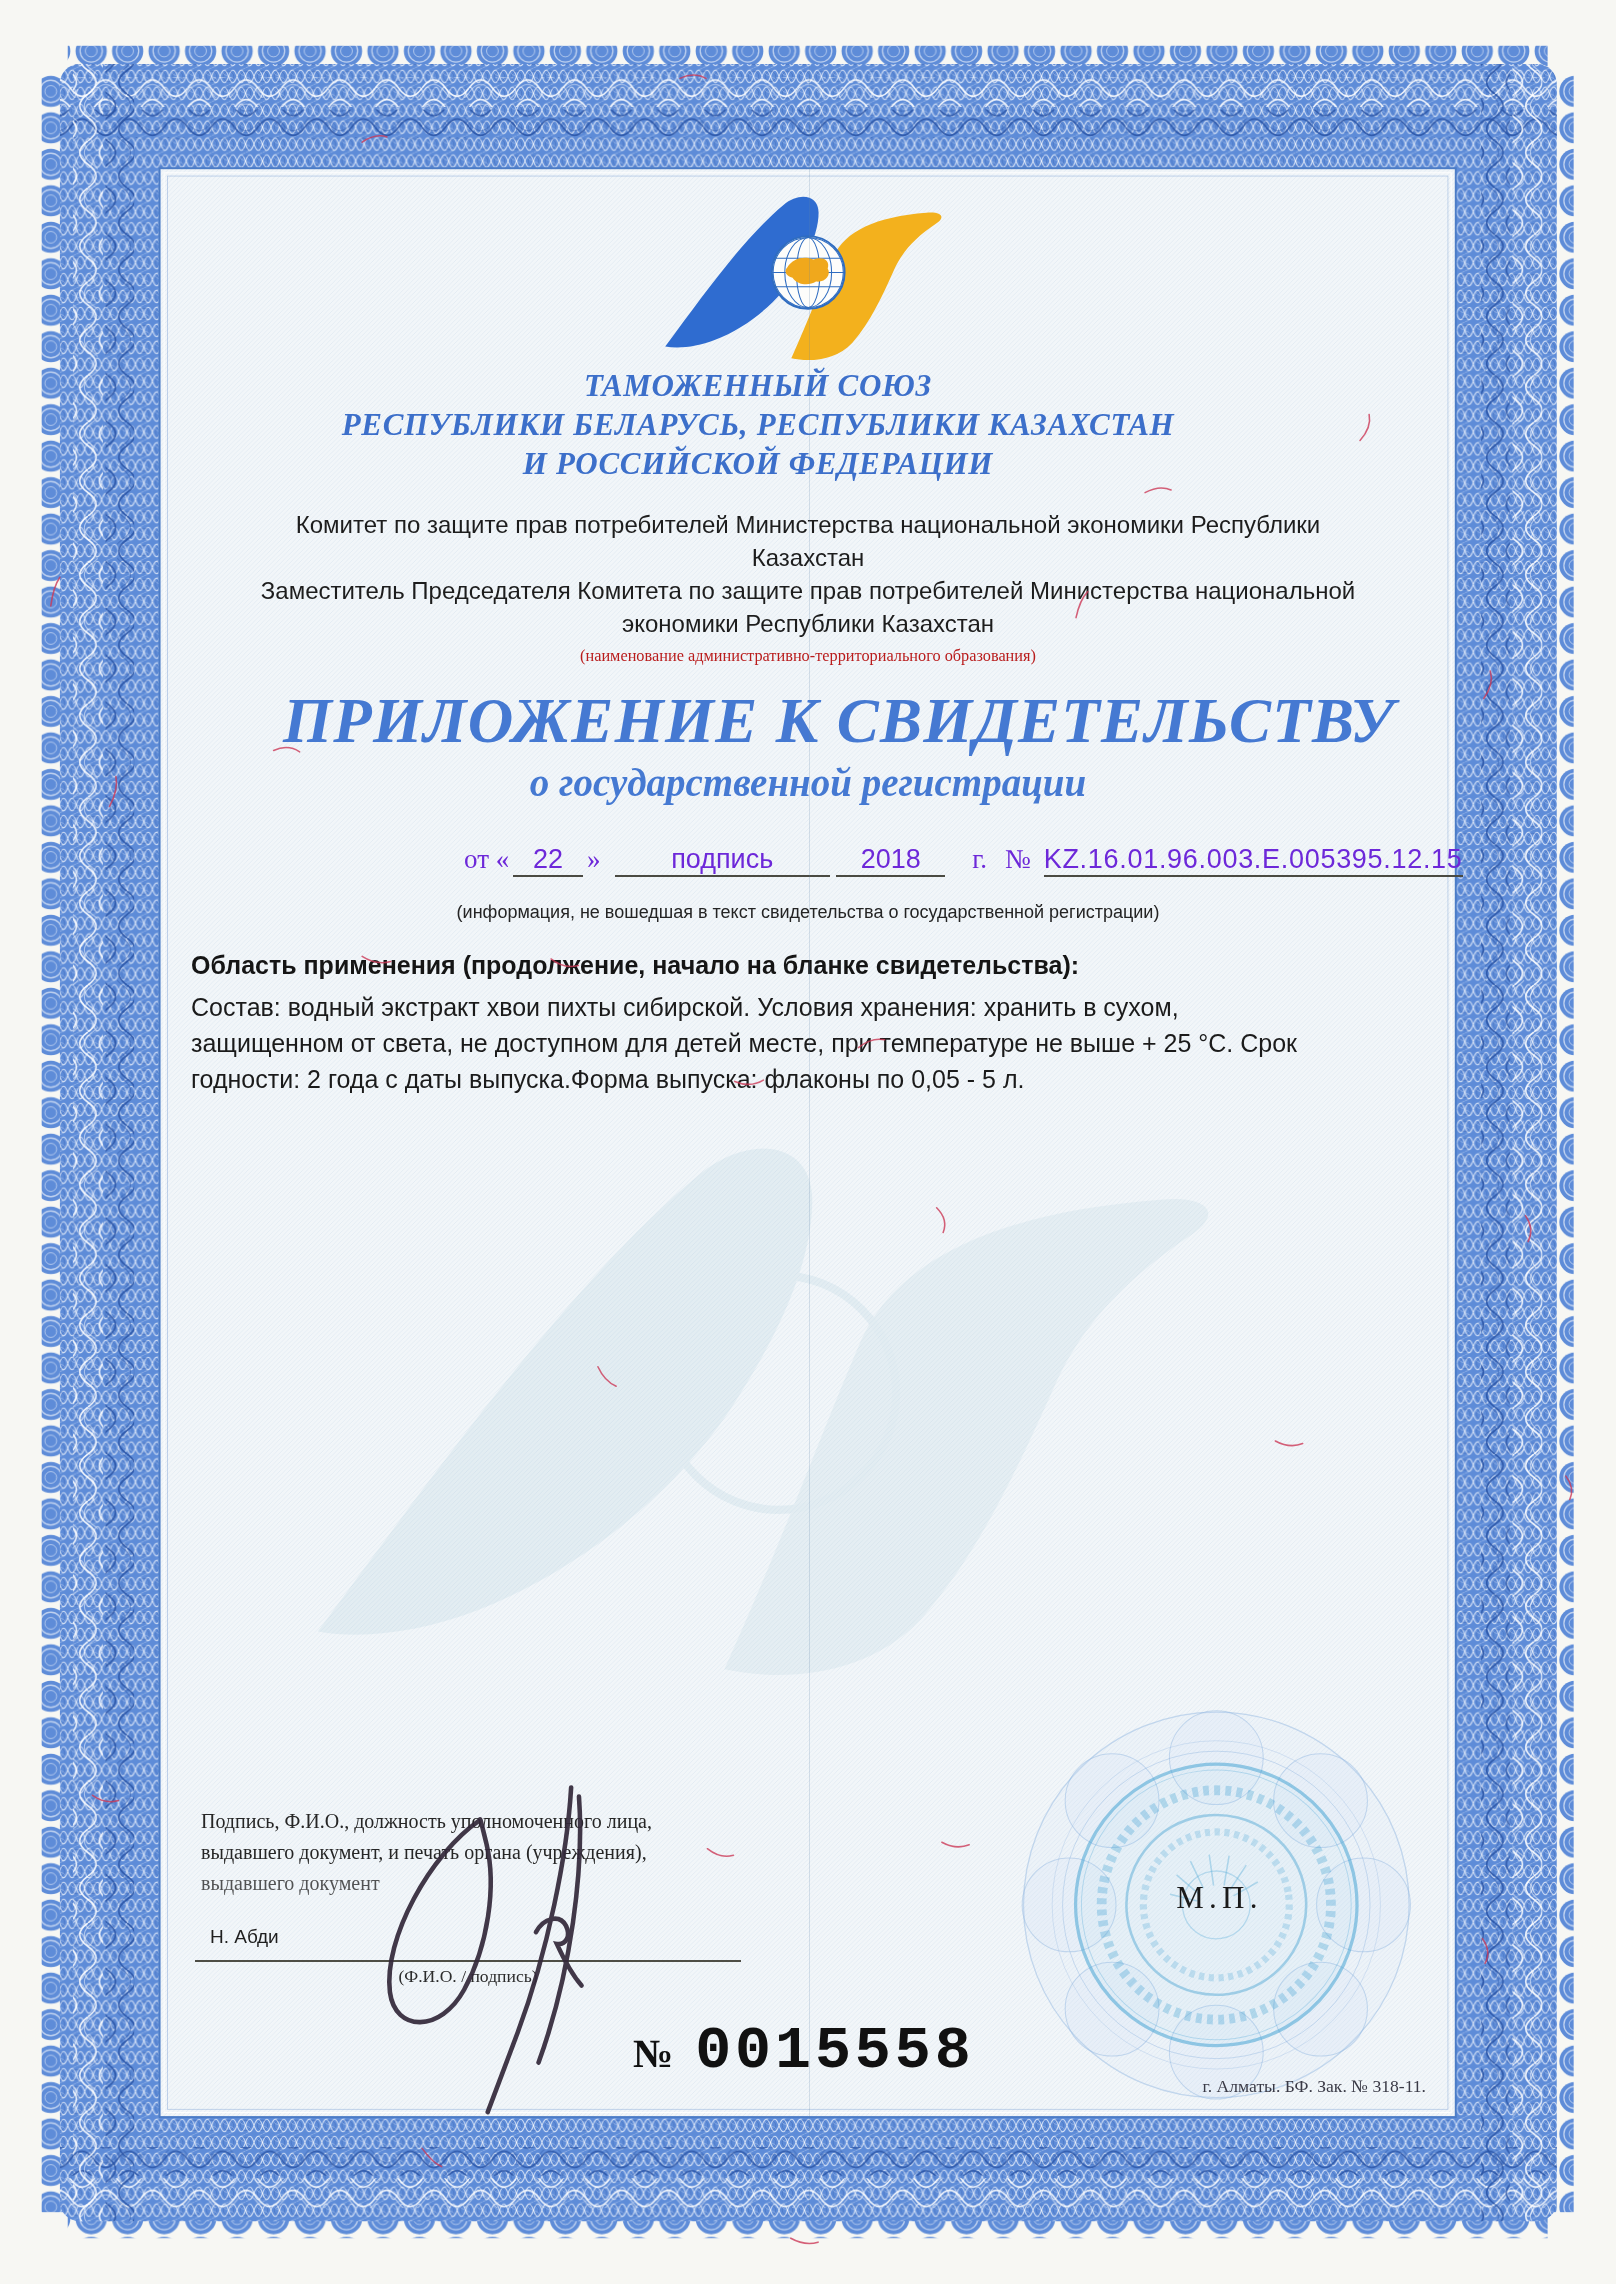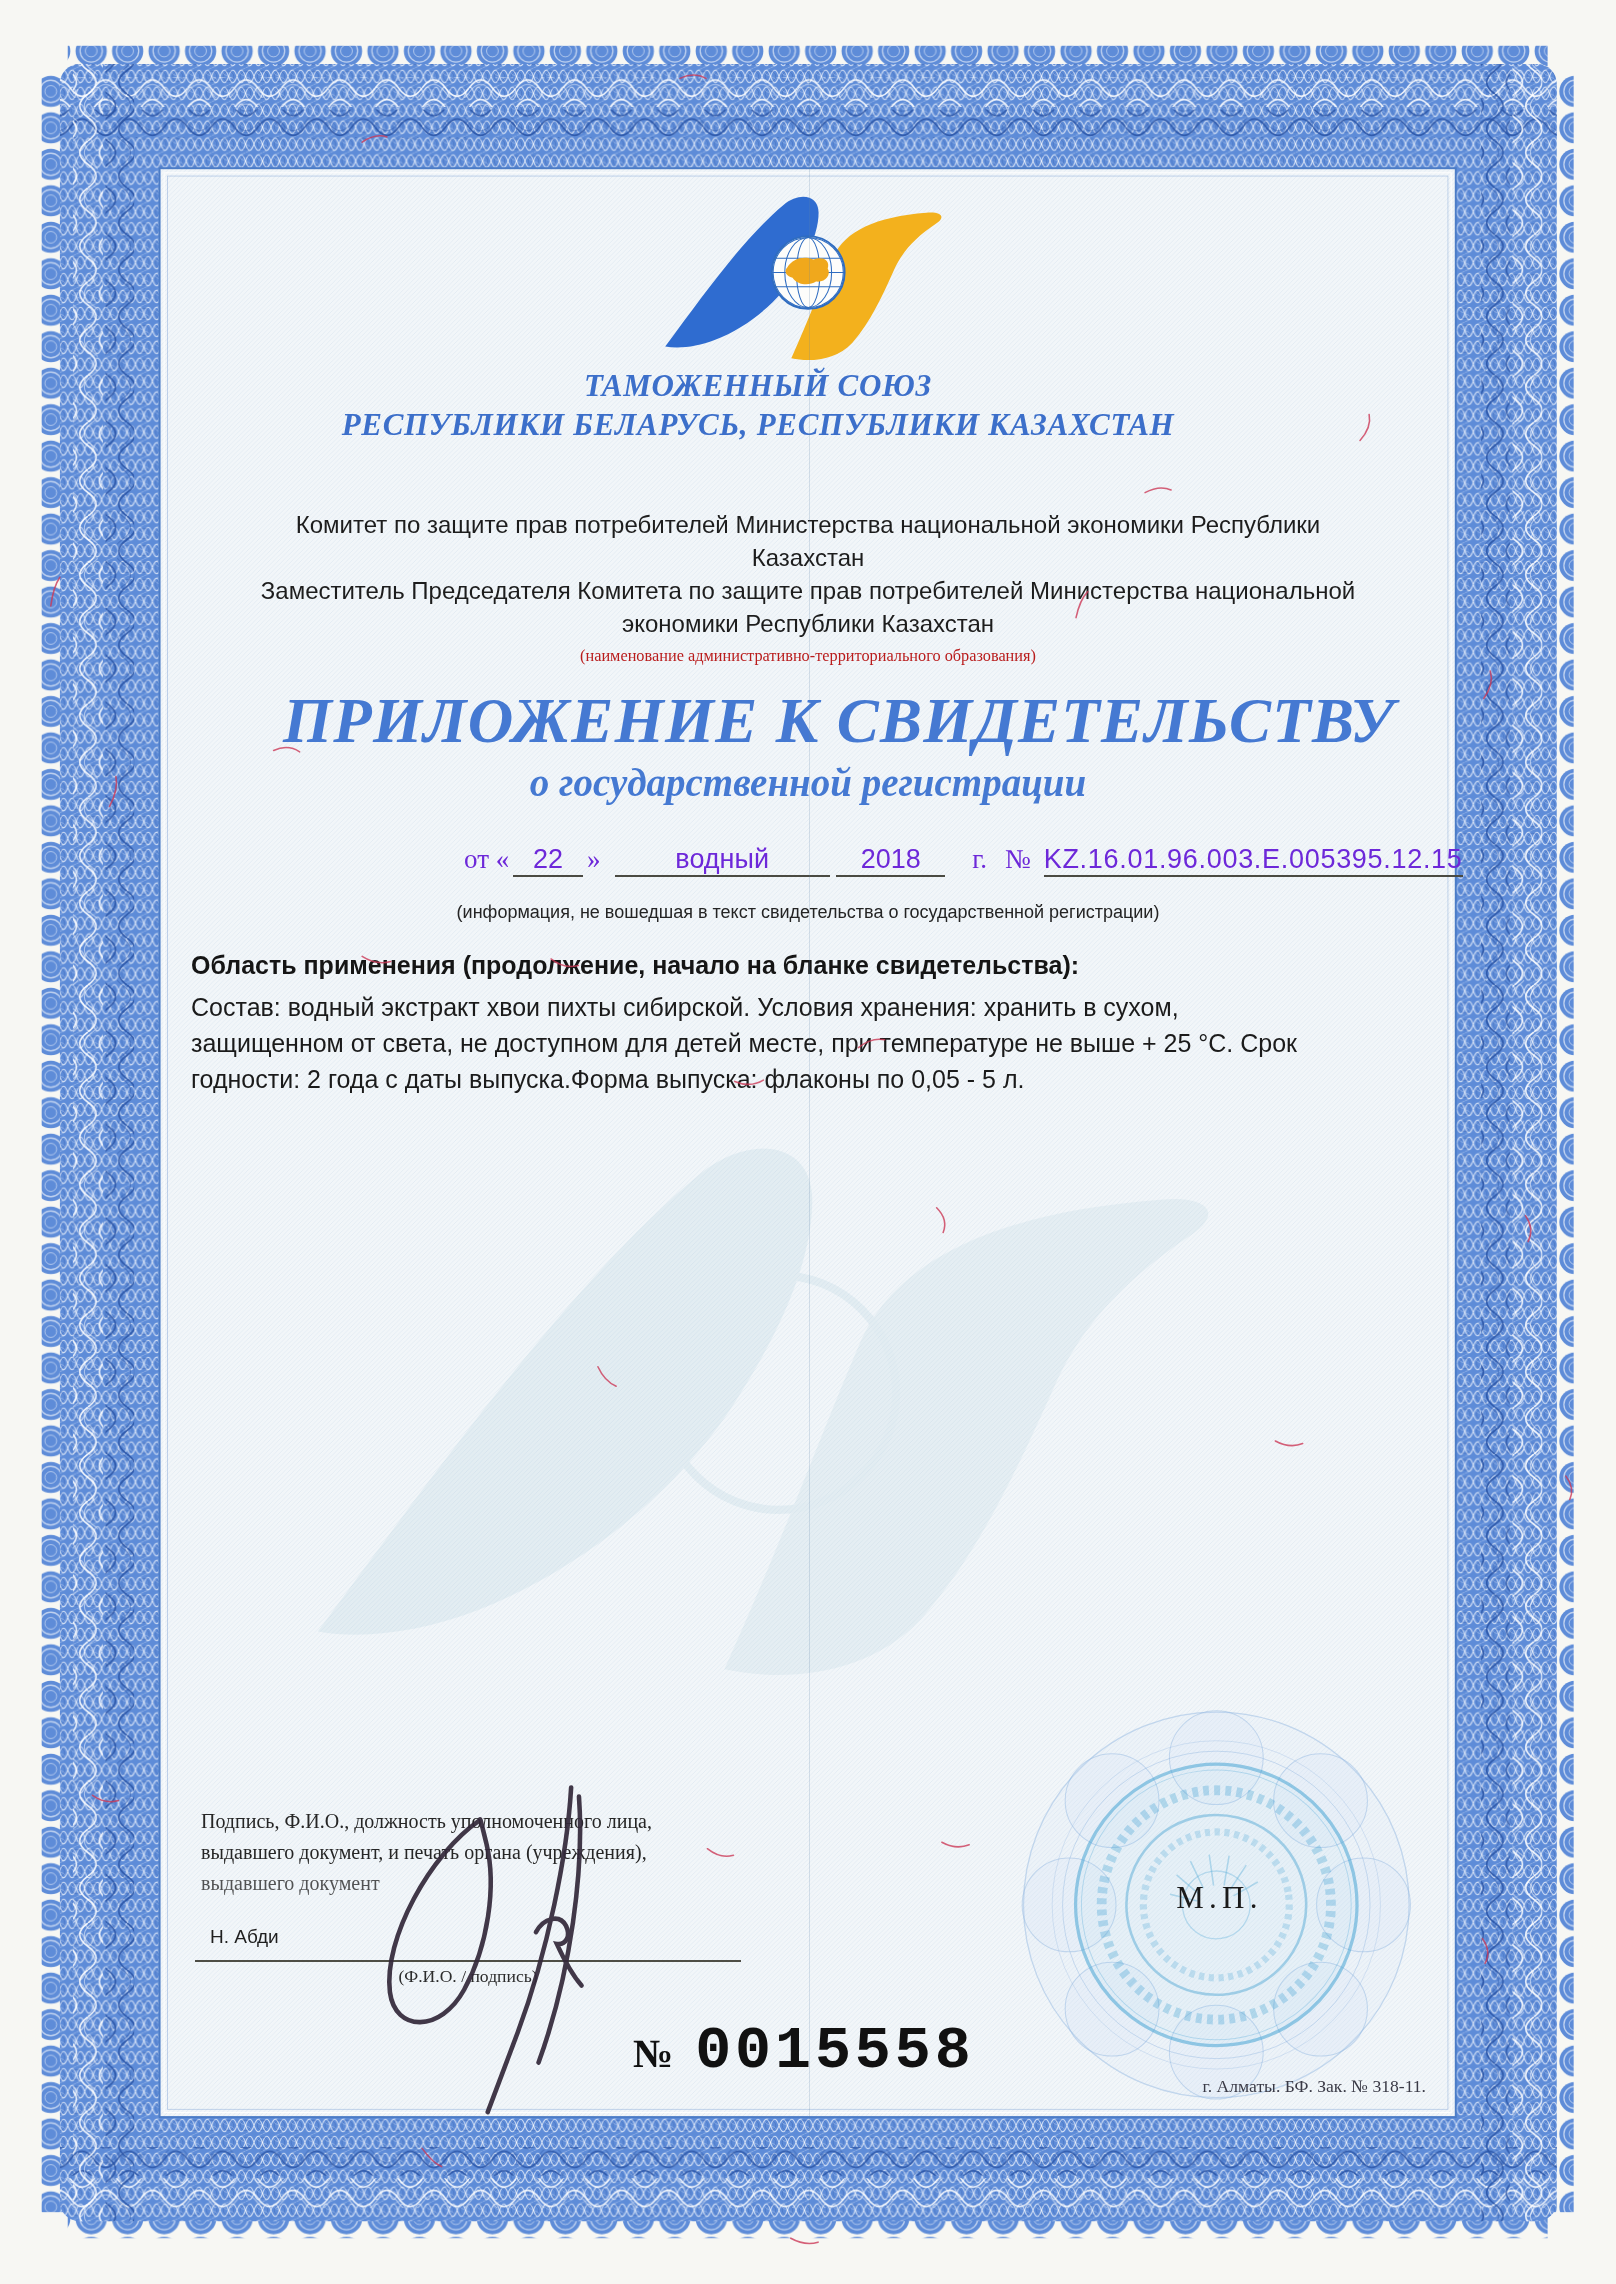--- a/index.html
+++ b/index.html
@@ -218,39 +218,40 @@
       <ellipse cx="238" cy="130" rx="36" ry="54" fill="none" stroke="#2f6cc0" stroke-width="1.6"></ellipse>
       <ellipse cx="238" cy="130" rx="54" ry="54" fill="none" stroke="#2f6cc0" stroke-width="1.6"></ellipse>
       <path d="M186 108 H290 M182 130 H294 M186 152 H290" stroke="#2f6cc0" stroke-width="1.6" fill="none"></path>
       <path d="M206 122 C 214 108, 232 104, 246 110 C 262 104, 272 112, 268 124 C 274 134, 264 146, 250 144 C 238 152, 220 148, 214 138 C 204 136, 200 128, 206 122 Z" fill="#f0a81c"></path>
     </g>
   </svg>
 
   <div class="union-title">
     <div>ТАМОЖЕННЫЙ СОЮЗ</div>
     <div>РЕСПУБЛИКИ БЕЛАРУСЬ, РЕСПУБЛИКИ КАЗАХСТАН</div>
+    <div>И РОССИЙСКОЙ ФЕДЕРАЦИИ</div>
   </div>
 
   <div class="authority">
     <div>Комитет по защите прав потребителей Министерства национальной экономики Республики</div>
     <div>Казахстан</div>
     <div>Заместитель Председателя Комитета по защите прав потребителей Министерства национальной</div>
     <div>экономики Республики Казахстан</div>
   </div>
 
   <div class="authority-caption">(наименование административно-территориального образования)</div>
 
   <div class="doc-title">ПРИЛОЖЕНИЕ К СВИДЕТЕЛЬСТВУ</div>
   <div class="doc-subtitle">о государственной регистрации</div>
 
   <div class="date-line">
     <span>от «</span>
     <span class="blank day">22</span>
     <span class="quote-close">»</span>
-    <span class="blank month">водный</span>
+    <span class="blank month">подпись</span>
     <span class="blank year">2018</span>
     <span class="year-abbr">г.</span>
     <span class="numero">№</span>
     <span class="blank number">KZ.16.01.96.003.E.005395.12.15</span>
   </div>
 
   <div class="info-caption">(информация, не вошедшая в текст свидетельства о государственной регистрации)</div>
 
   <div class="scope-heading">Область применения (продолжение, начало на бланке свидетельства):</div>
   <div class="scope-body">

